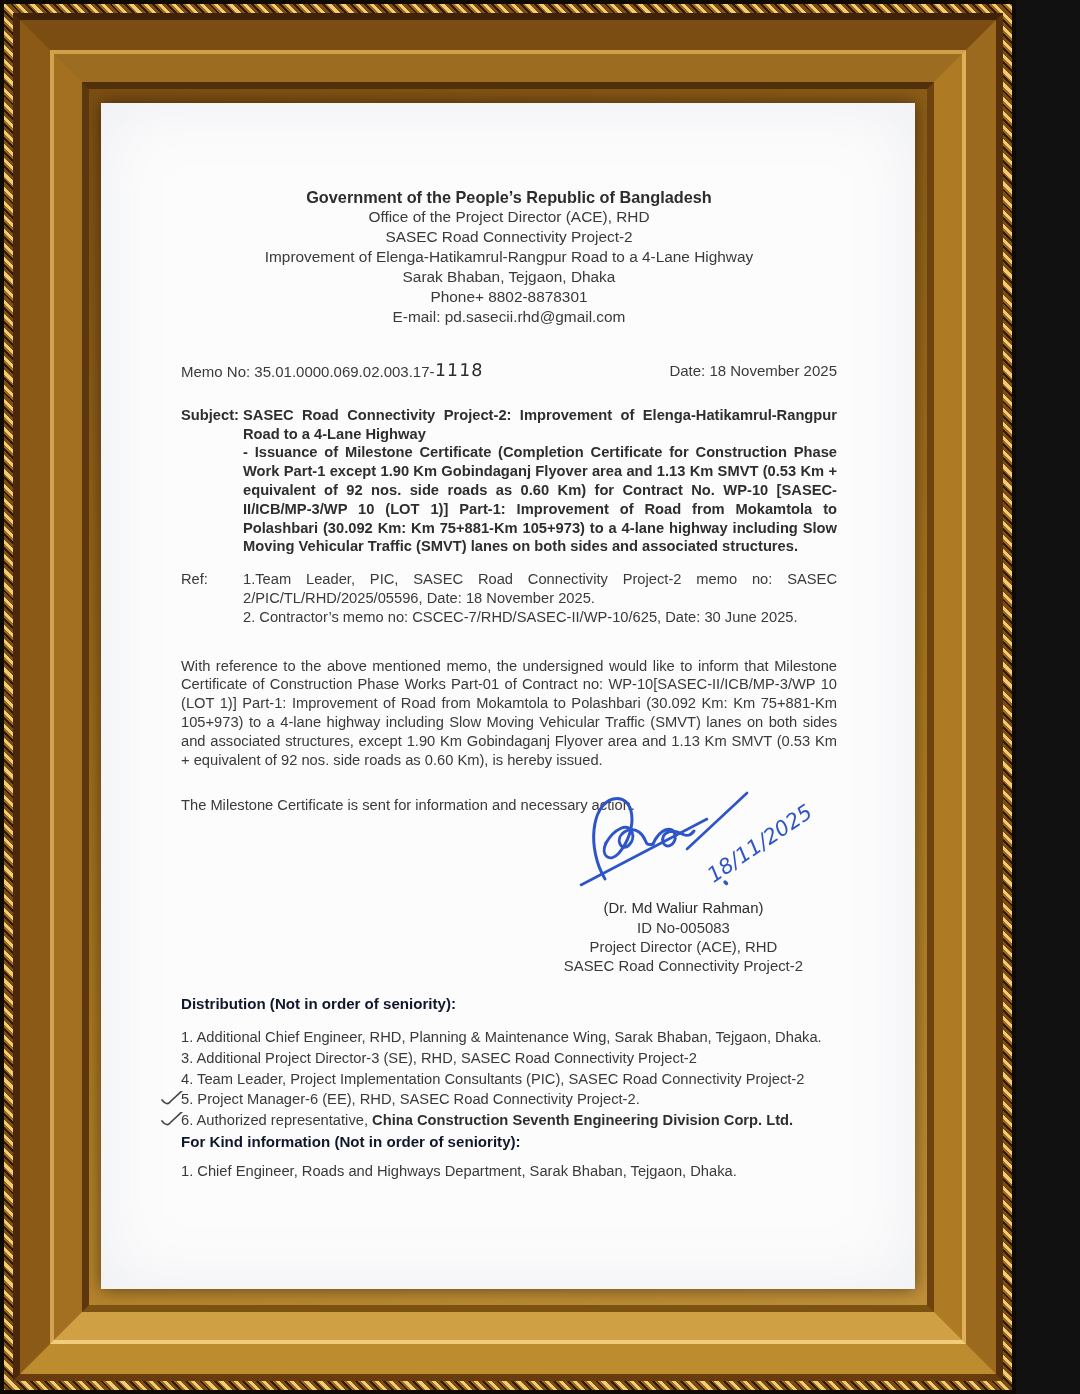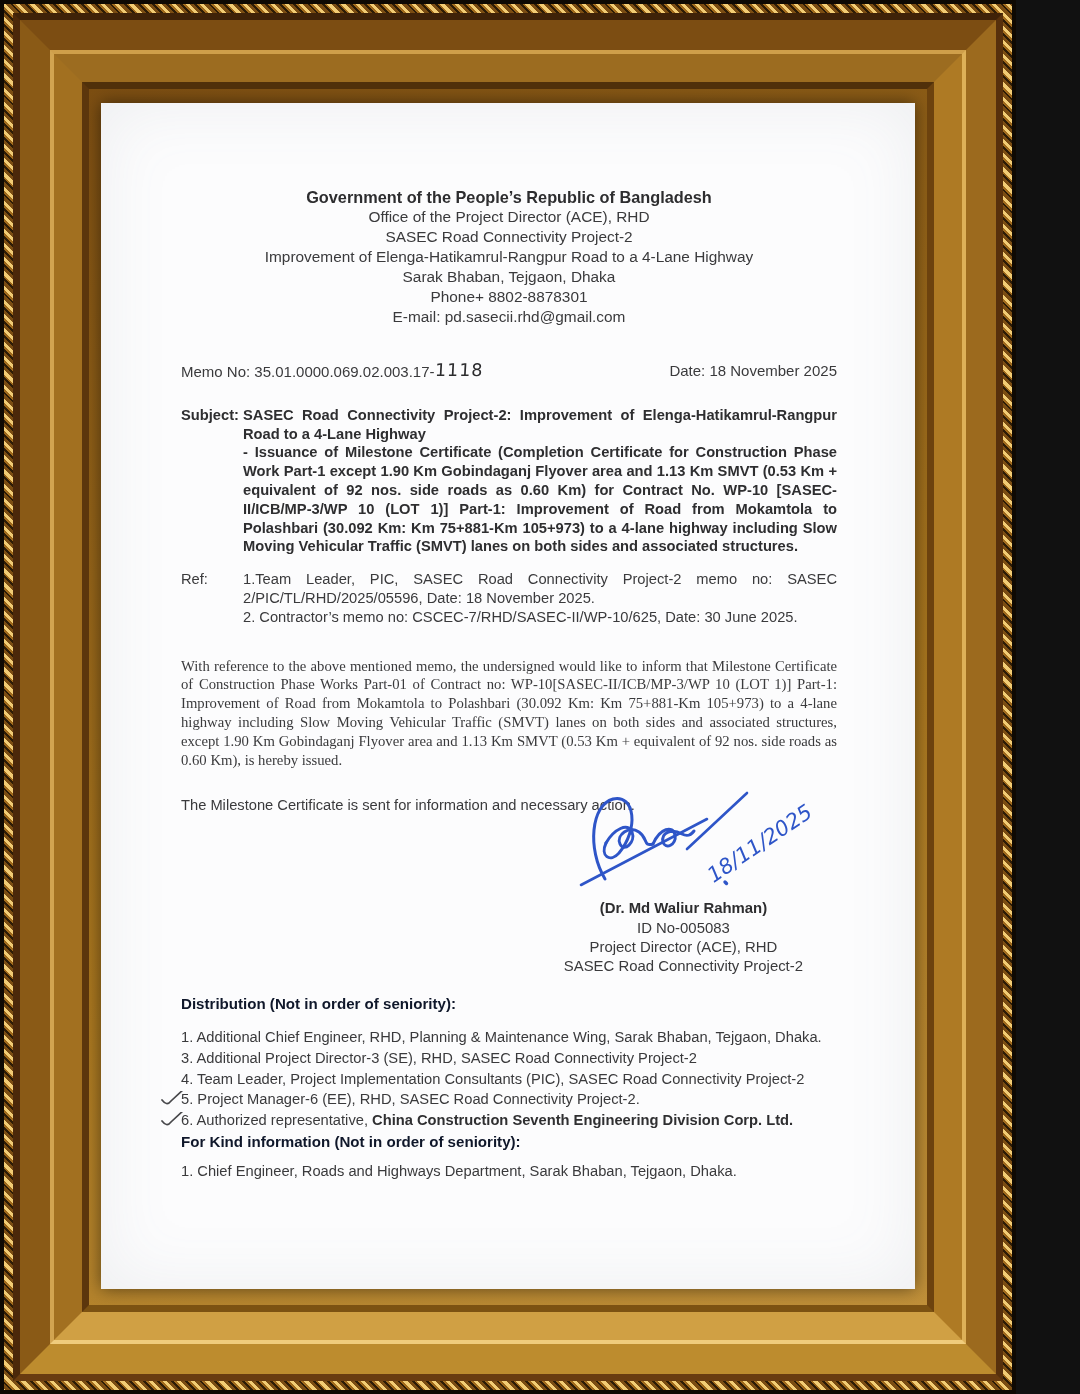--- a/index.html
+++ b/index.html
@@ -40,27 +40,27 @@
   .subj-label{width:62px;flex:none;}
   .subj-text{flex:1;}
   .subj-title{text-align:justify;}
   .subj-details{text-align:justify;margin-top:0;}
   
   .ref-row{display:flex;margin-top:14px;}
   .ref-label{width:62px;flex:none;}
   .ref-items{flex:1;}
   .ref-items .r1{text-align:justify;}
   
-  .body-par{margin:30px 0 0 0;text-align:justify;font-family:Liberation Serif, serif;}
+  .body-par{margin:30px 0 0 0;text-align:justify;}
   .closing{margin:27px 0 0 0;}
   
   .sig-area{position:relative;margin-top:4px;height:160px;}
   .sig-svg{position:absolute;right:4px;top:-32px;width:258px;height:112px;}
   .sig-block{position:absolute;right:34px;top:80px;text-align:center;line-height:19.4px;font-size:14.9px;}
-  .sig-name{font-weight:bold;color:#2d2d2f;}
+  .sig-name{font-weight:normal;color:#2d2d2f;}
   
   .sec-head{font-weight:bold;color:#0f172a;font-size:15.1px;}
   .dist{margin-top:16px;}
   .list{list-style:none;margin:14px 0 0 0;padding:0;}
   .list li{position:relative;padding-left:22px;text-indent:-22px;margin-bottom:1.6px;line-height:19.2px;}
   .list li.just{text-align:justify;}
   .tick{position:absolute;left:-20px;top:1px;width:26px;height:18px;}
   .b{font-weight:bold;color:#2f2f31;}
   .kind-head{margin-top:3px;}
   .kind-list{margin-top:10px;}

